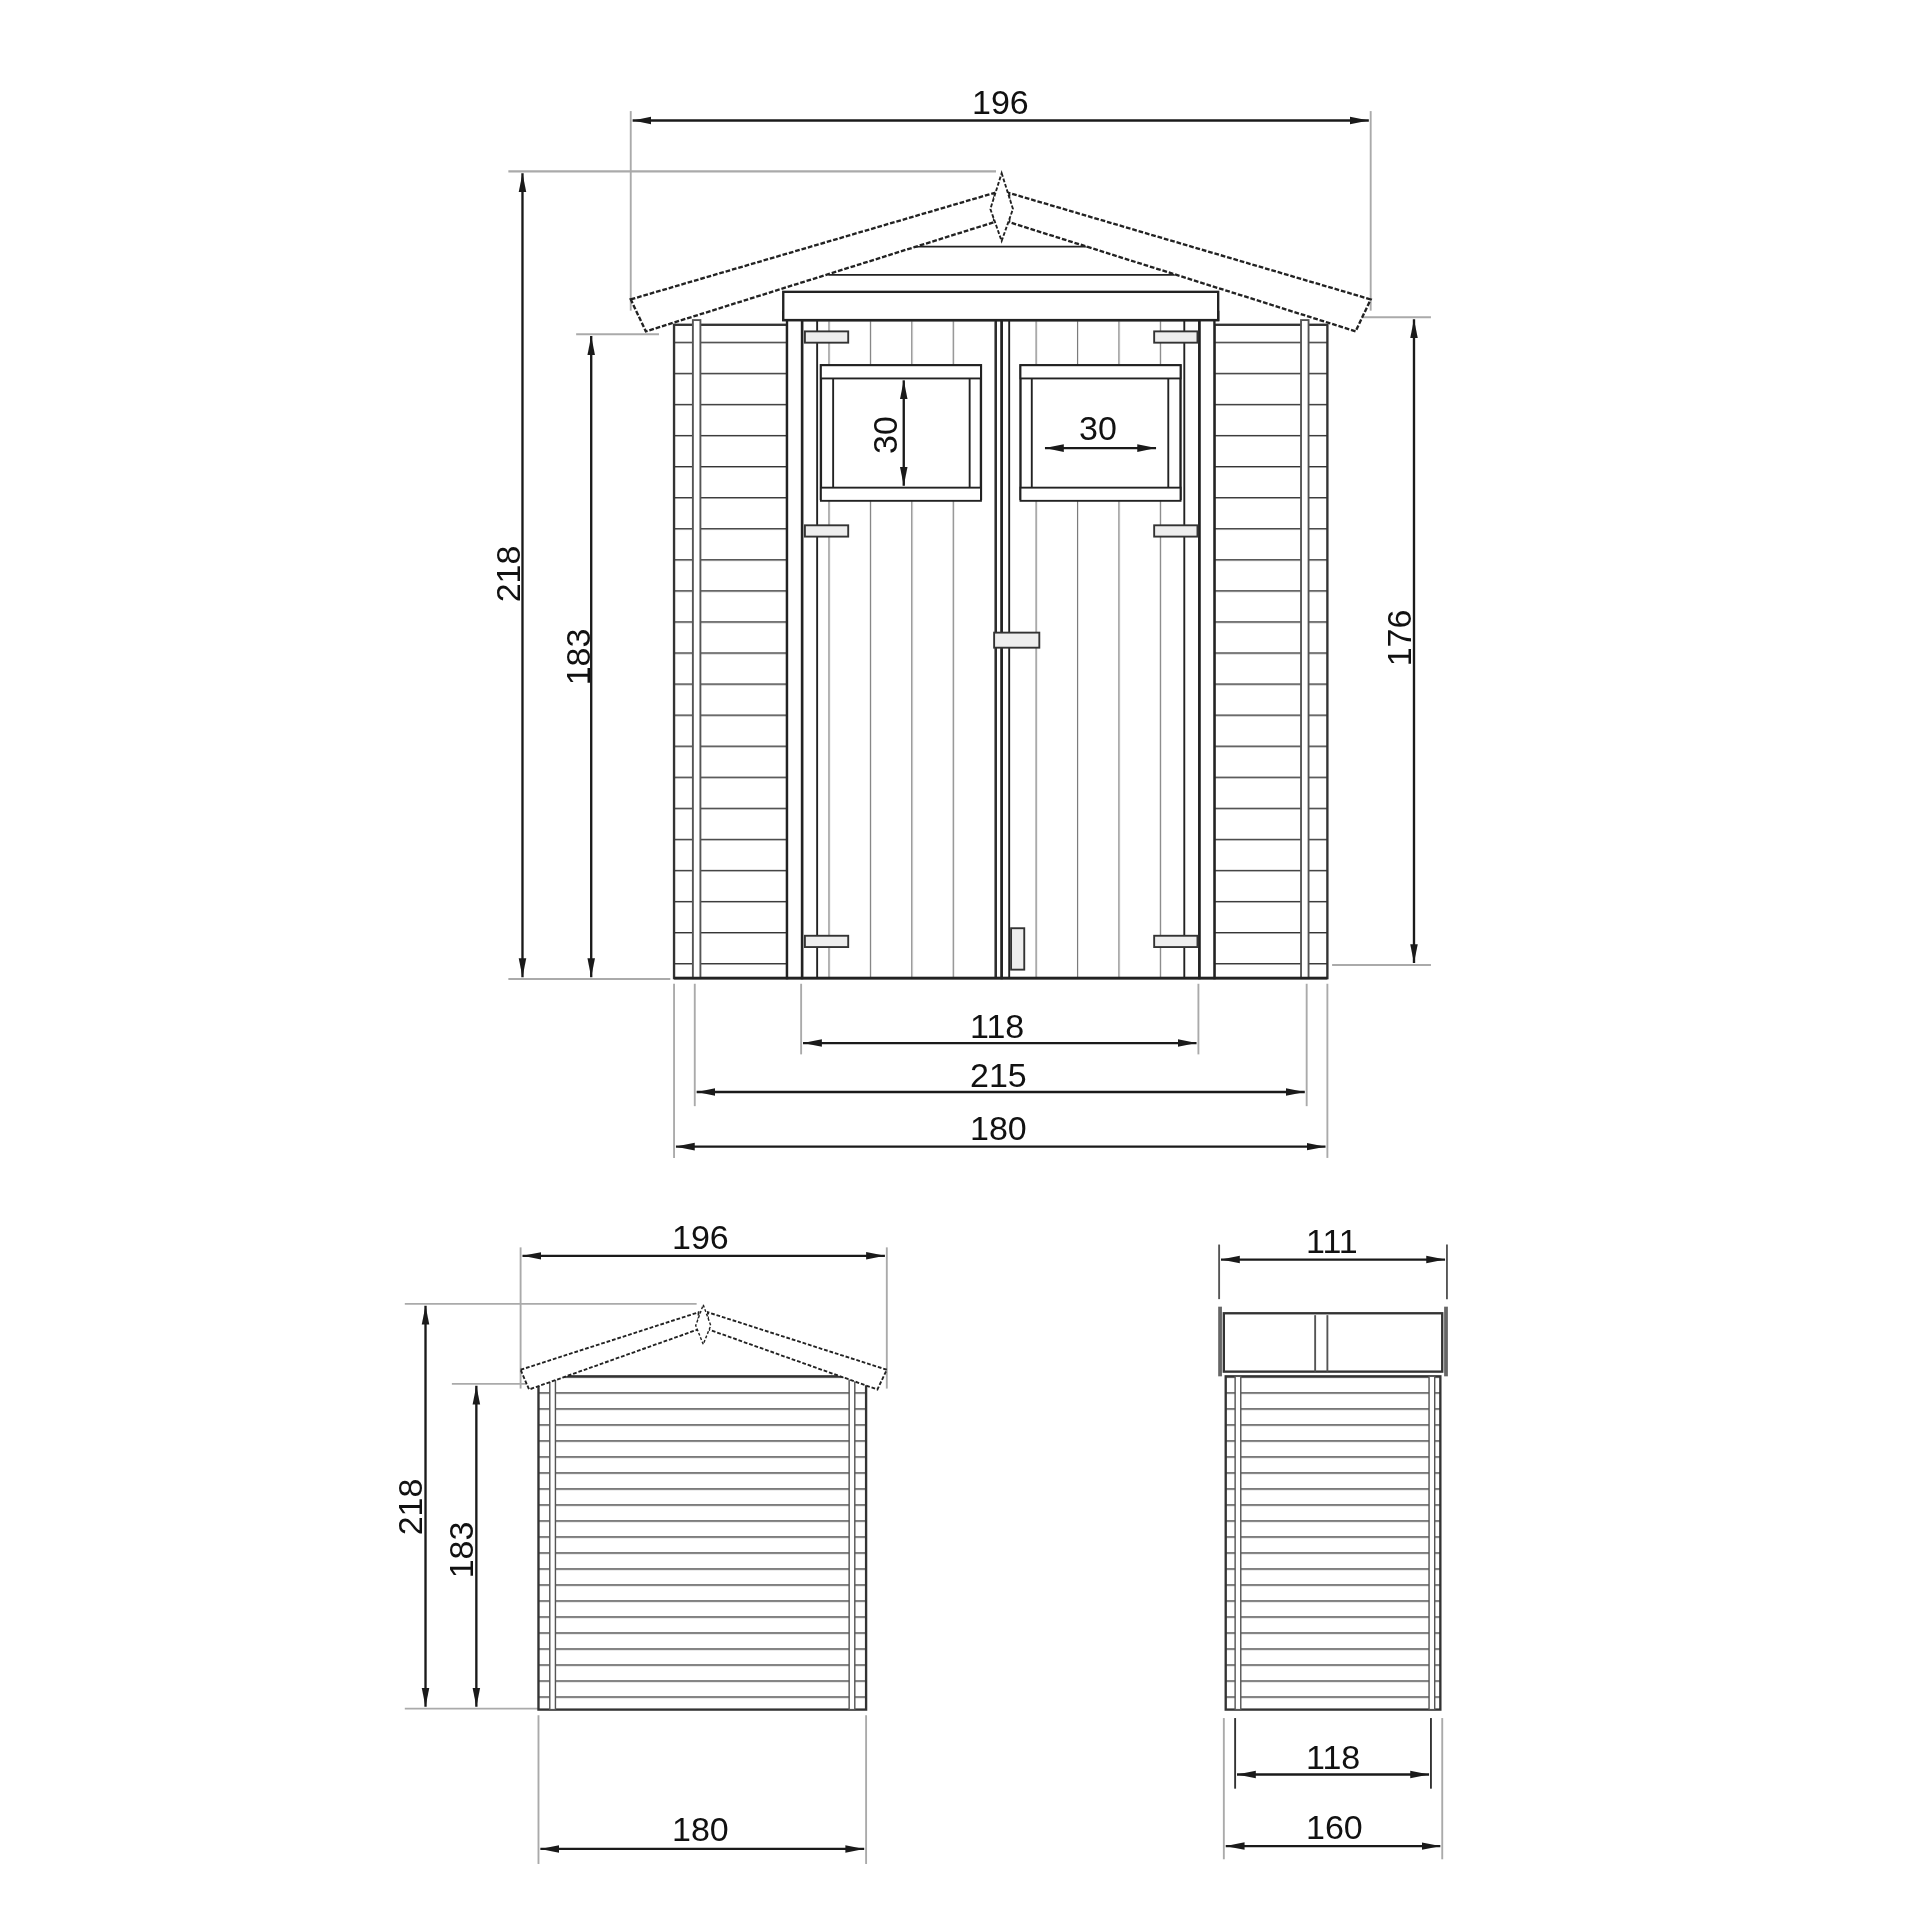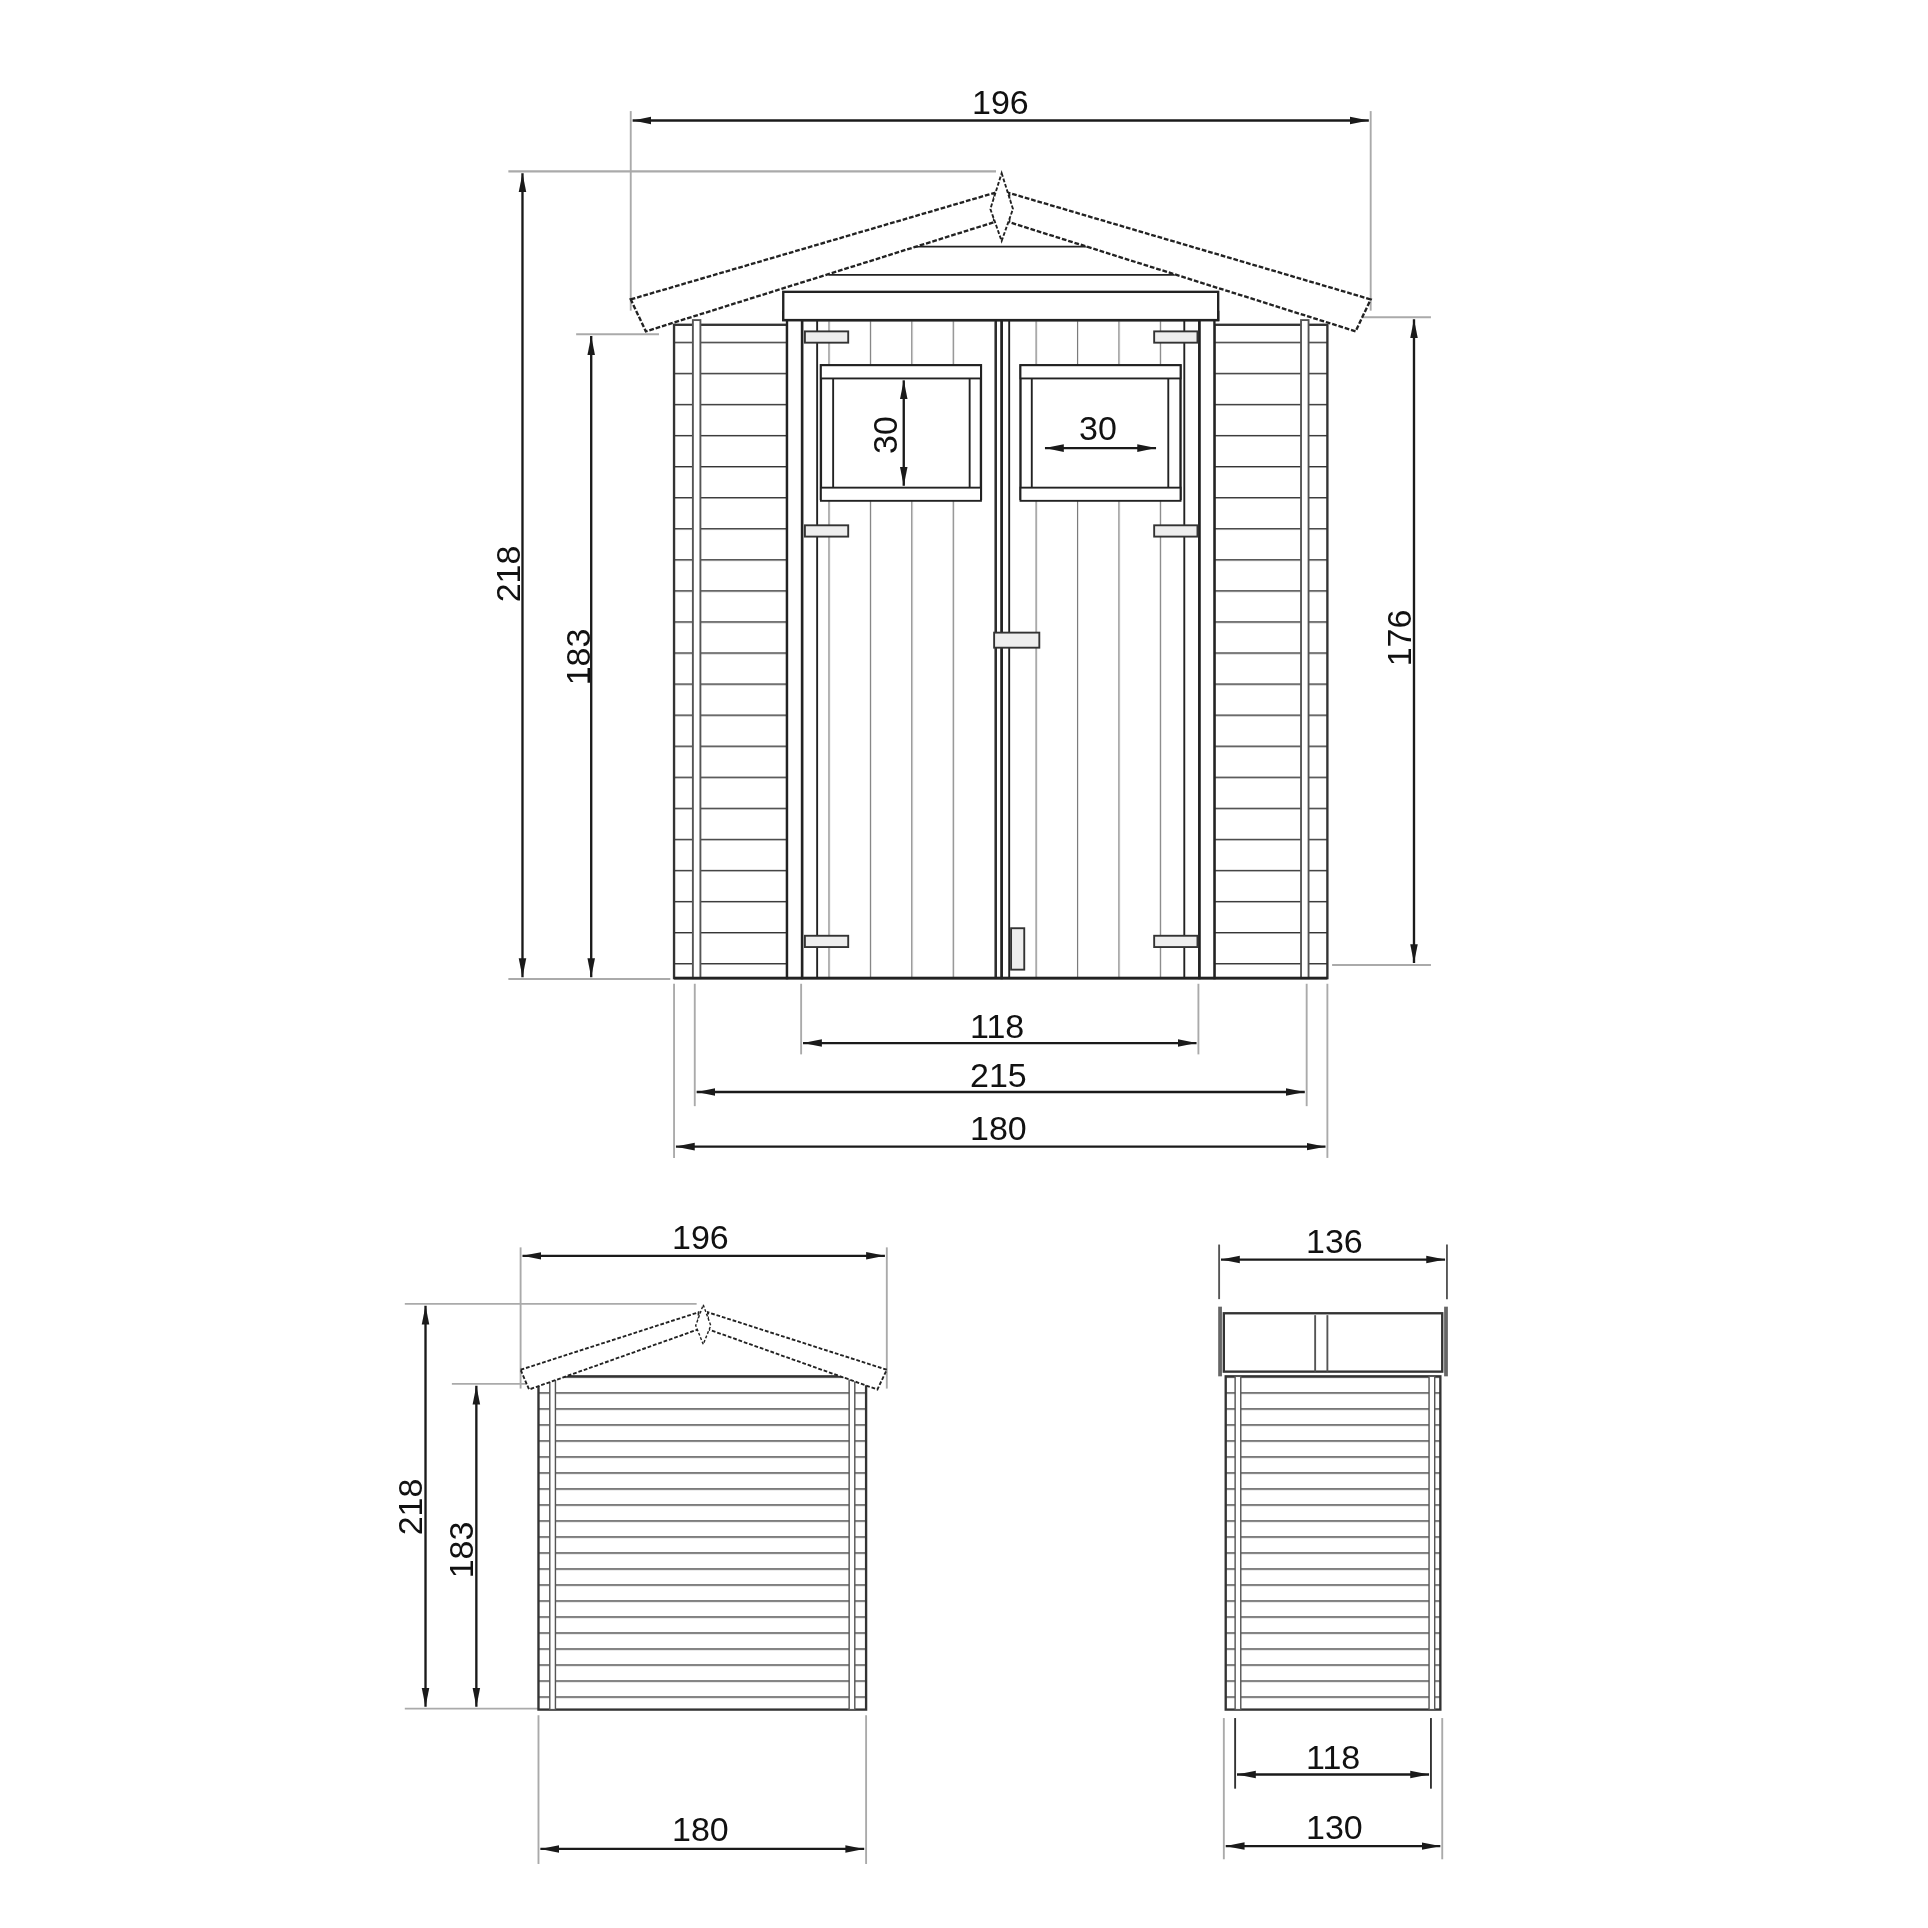--- a/index.html
+++ b/index.html
@@ -160,16 +160,16 @@
 <div class="dim-label" style="left:1079px; top:411px;">30</div>
 <div class="dim-label" style="left:970px; top:1009px;">118</div>
 <div class="dim-label" style="left:970px; top:1058px;">215</div>
 <div class="dim-label" style="left:970px; top:1111px;">180</div>
 
 <div class="dim-label" style="left:672px; top:1220px;">196</div>
 <div class="dim-label v" style="left:382px; top:1490px;">218</div>
 <div class="dim-label v" style="left:433px; top:1533px;">183</div>
 <div class="dim-label" style="left:672px; top:1812px;">180</div>
 
-<div class="dim-label" style="left:1306px; top:1224px;">136</div>
+<div class="dim-label" style="left:1306px; top:1224px;">111</div>
 <div class="dim-label" style="left:1306px; top:1740px;">118</div>
-<div class="dim-label" style="left:1306px; top:1810px;">130</div>
+<div class="dim-label" style="left:1306px; top:1810px;">160</div>
 
 
 </body></html>

